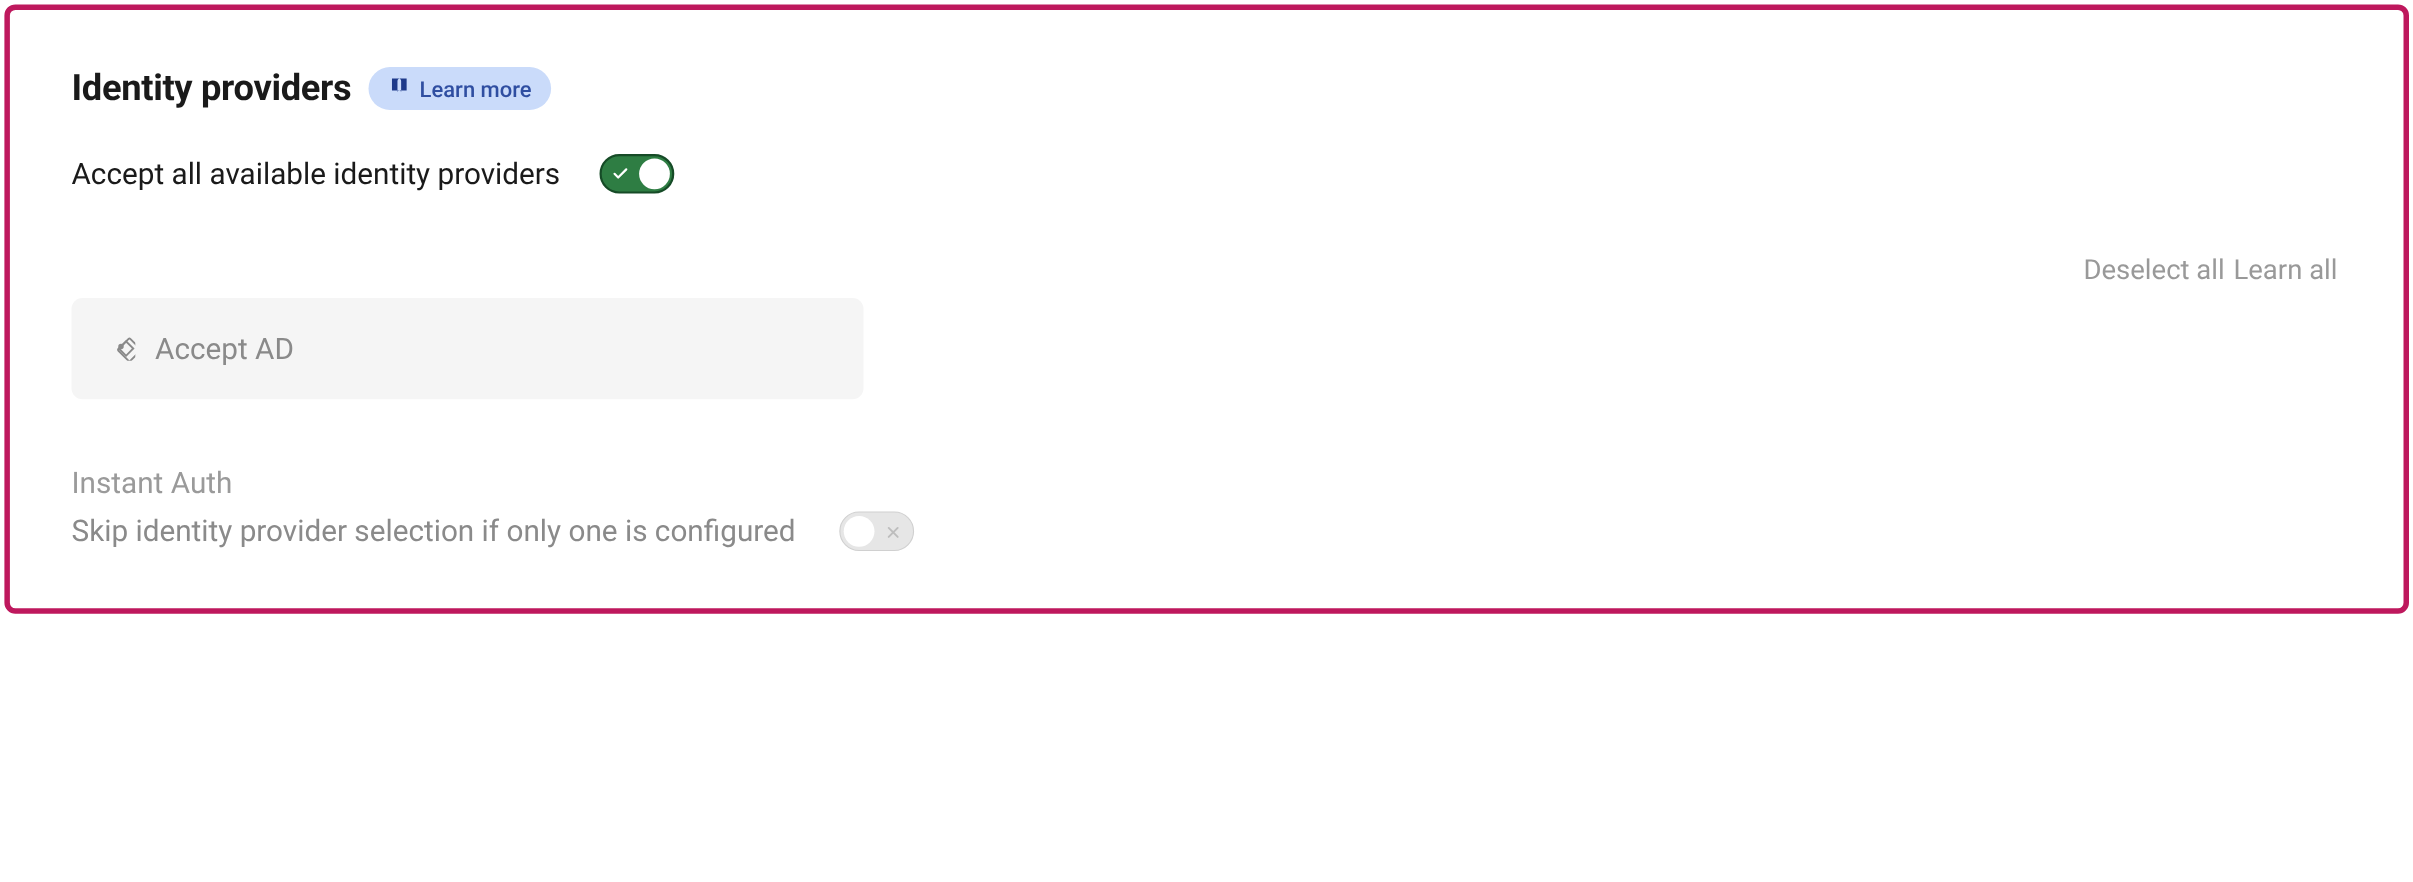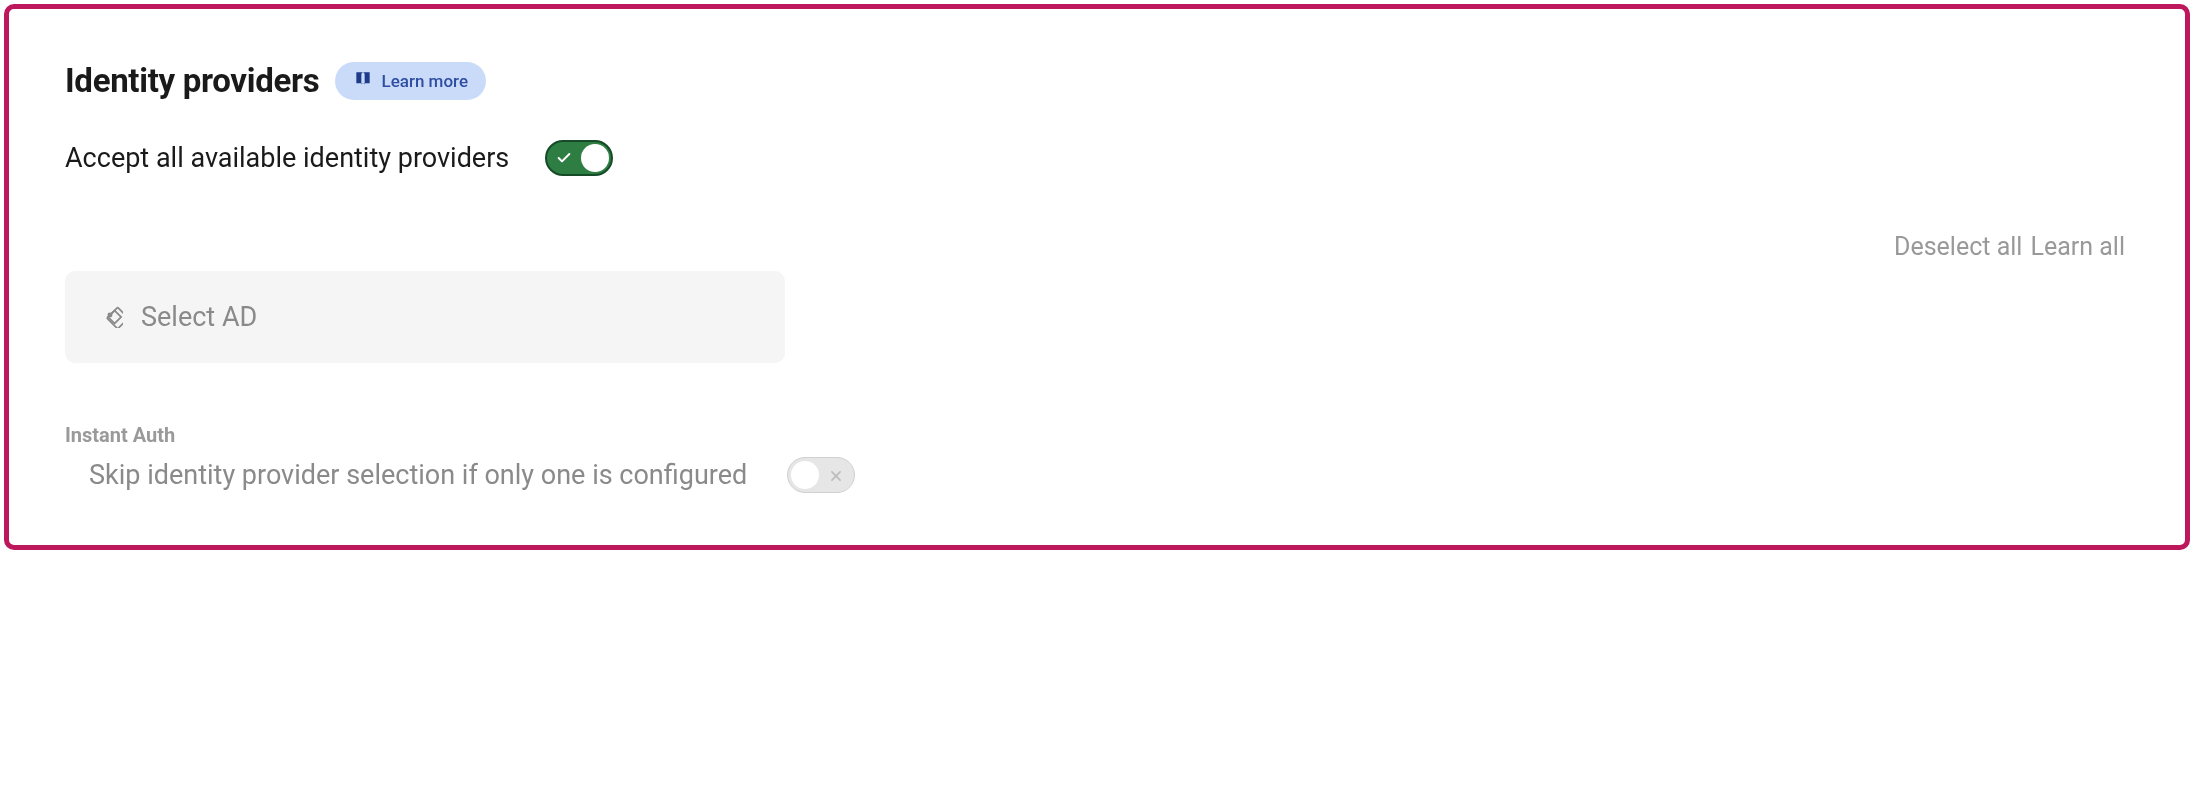--- a/index.html
+++ b/index.html
@@ -32,21 +32,21 @@
       letter-spacing: -0.3px;
     }
     .learn-pill {
       display: inline-flex;
       align-items: center;
       gap: 8px;
       background: #cadbfa;
       color: #2f4ea1;
       padding: 7px 18px;
       border-radius: 999px;
-      font-size: 17px;
+      font-size: 20px;
       font-weight: 500;
       cursor: pointer;
     }
     .learn-pill svg {
       width: 20px;
       height: 20px;
       fill: #1e3a8a;
     }
     .accept-row {
       display: flex;
@@ -135,30 +135,29 @@
     }
     .provider-icon svg {
       width: 26px;
       height: 26px;
     }
     .provider-name {
       font-size: 27px;
       color: #8a8a8a;
     }
     .instant-auth-title {
-      font-size: 20px;
-      font-weight: 700;
+      font-size: 27px;
+      font-weight: 400;
       color: #9a9a9a;
       margin-bottom: 10px;
     }
     .skip-row {
       display: flex;
       align-items: center;
       gap: 40px;
-      margin-left: 24px;
     }
     .skip-label {
       font-size: 27px;
       color: #8a8a8a;
     }
   </style>
 </head>
 <body>
 
 <div class="card">
@@ -194,21 +193,21 @@
   </div>
 
   <div class="provider-box">
     <span class="provider-icon">
       <svg viewBox="0 0 24 24" fill="none" stroke="#8a8a8a" stroke-width="1.6">
         <rect x="12" y="2" width="14" height="14" transform="rotate(45 12 12)" rx="1"></rect>
         <rect x="12" y="6" width="8.5" height="8.5" transform="rotate(45 12 12)"></rect>
         <circle cx="12" cy="12" r="1.5" fill="#8a8a8a"></circle>
       </svg>
     </span>
-    <span class="provider-name">Select AD</span>
+    <span class="provider-name">Accept AD</span>
   </div>
 
   <div class="instant-auth-title">Instant Auth</div>
   <div class="skip-row">
     <span class="skip-label">Skip identity provider selection if only one is configured</span>
     <div class="toggle off">
       <span class="toggle-knob"></span>
       <span class="toggle-x">
         <svg viewBox="0 0 24 24" fill="none" stroke="#bdbdbd" stroke-width="3" stroke-linecap="round">
             <line x1="5" y1="5" x2="19" y2="19"></line>

